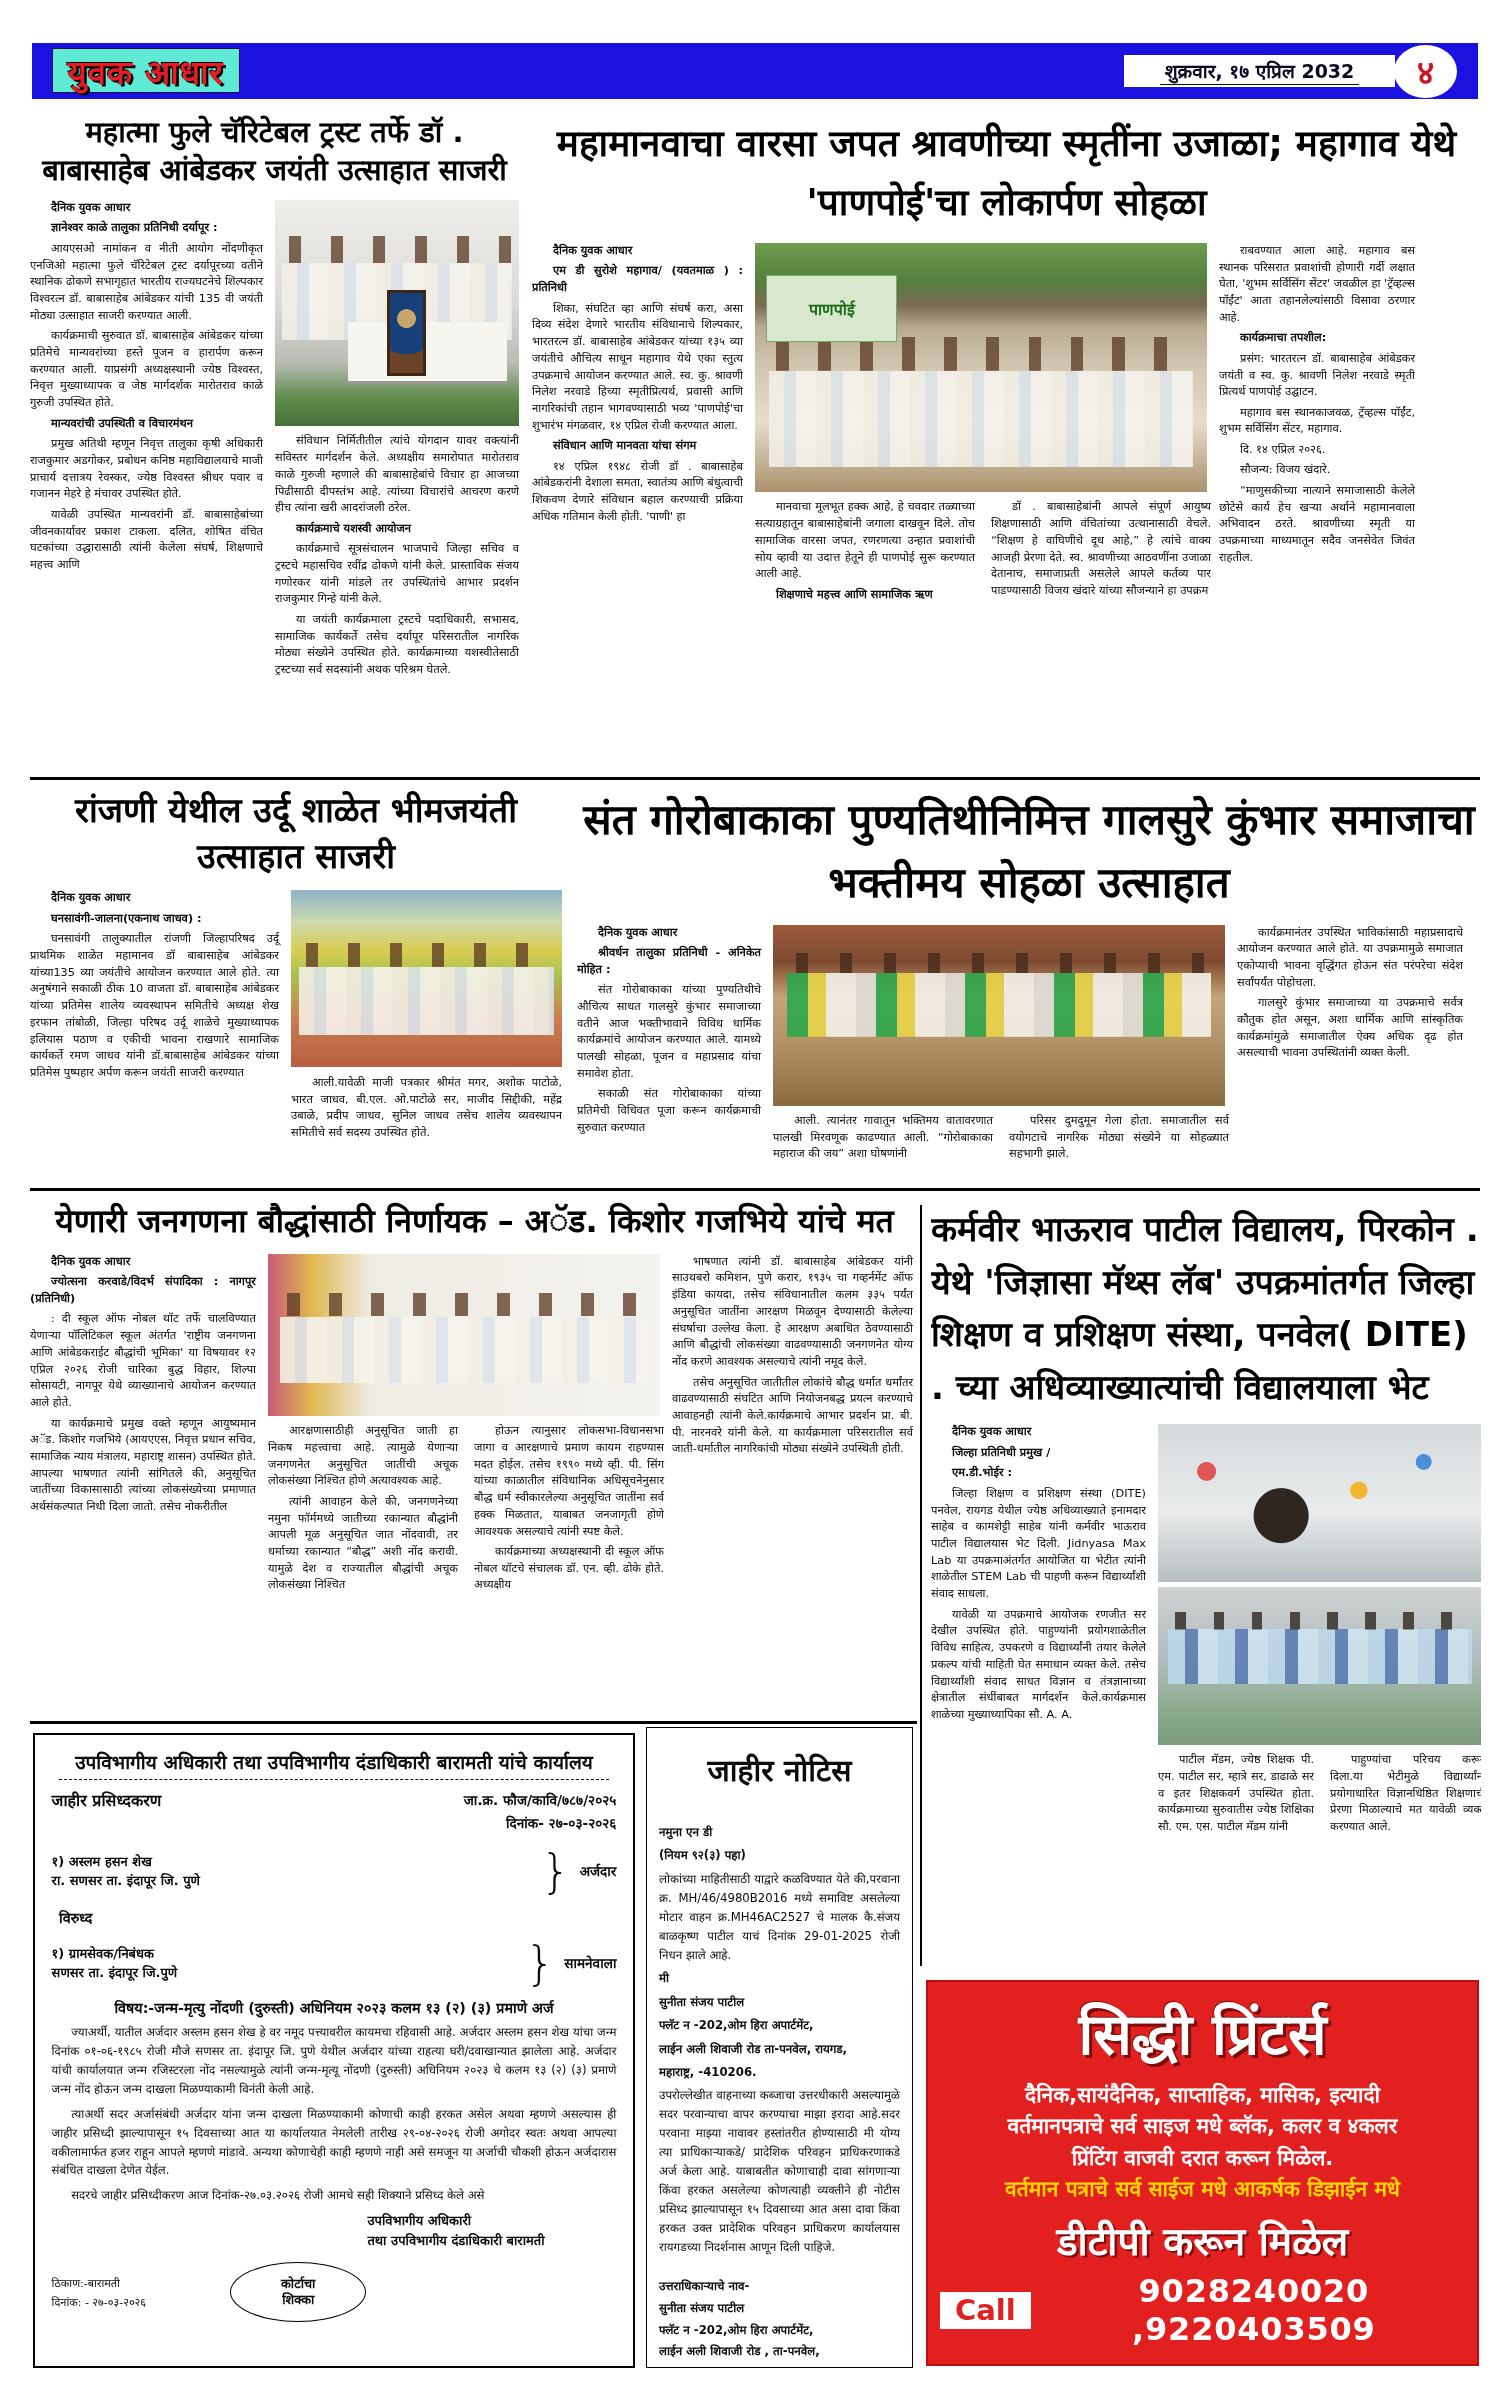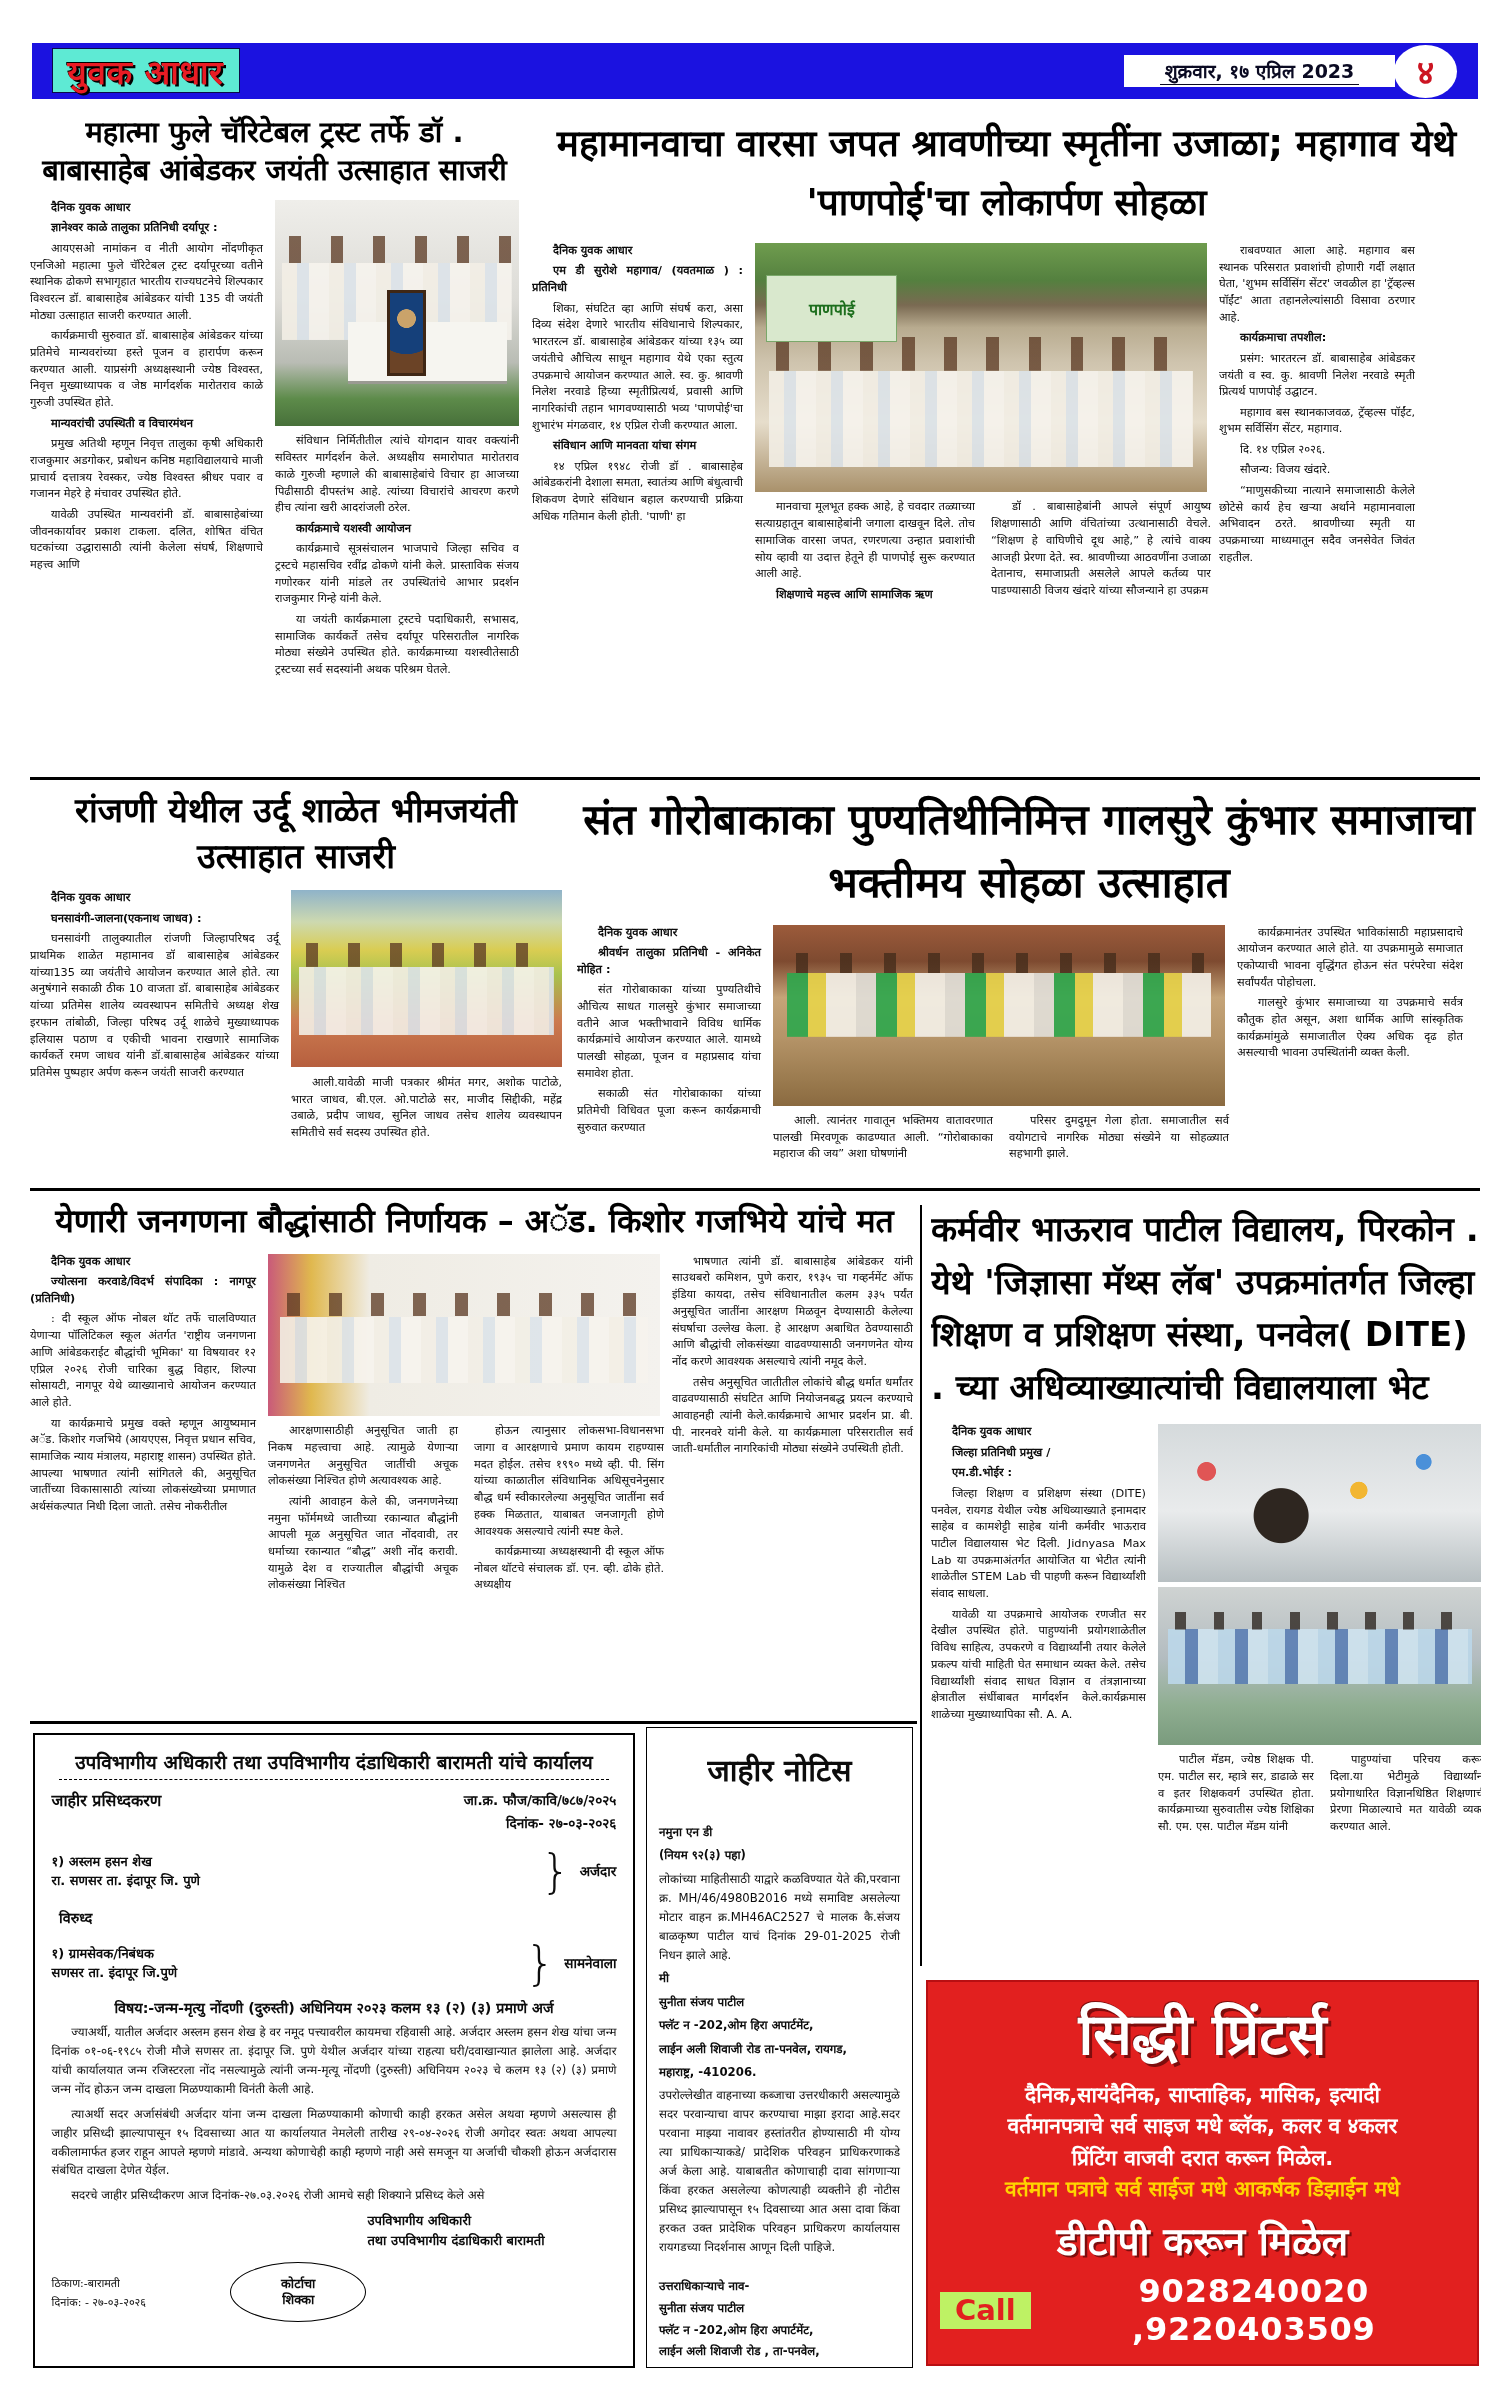--- a/index.html
+++ b/index.html
@@ -109,32 +109,32 @@
   .n2-footer{margin-top:19.6px;text-align:left}
   .n2-footer p{margin:0 0 3px;font-weight:600}
   
   .ad{left:926px;top:1980px;width:553px;height:386px;background:#e2201f;color:#fff;
       padding:7.5px 12px;text-align:center;border:2.3px solid #b80f12;overflow:hidden}
   .ad-title{font-size:57px;font-weight:800;color:#fff;text-shadow:3px 3px 0 #7d0d0d,-0.8px -0.8px 0 #7d0d0d;margin:3px 0 9px}
   .ad-line{font-size:21px;font-weight:700;line-height:1.5}
   .ad-yellow{color:#ffd400}
   .ad-dtp{font-size:39px;font-weight:800;margin:7.5px 0 6px;text-shadow:2.3px 2.3px 0 #7d0d0d}
   .ad-call-row{display:flex;align-items:center;justify-content:center;gap:12px;margin-top:4.5px}
-  .call-btn{background:#bef264;color:#e2201f;font-weight:800;font-size:29px;padding:1.5px 15px}
+  .call-btn{background:#ffffff;color:#e2201f;font-weight:800;font-size:29px;padding:1.5px 15px}
   .phones{font-size:32px;font-weight:800;letter-spacing:0.8px}
 </style>
 </head>
 <body>
 
 <header class="abs mast">
   <div class="logo-box">
     <span class="logo">युवक आधार</span>
   </div>
   <div class="date-box">
-    <span class="date-text">शुक्रवार, १७ एप्रिल 2023</span>
+    <span class="date-text">शुक्रवार, १७ एप्रिल 2032</span>
   </div>
   <div class="pagenum">
     <span>४</span>
   </div>
 </header>
 
 <section class="abs article art-a">
   <h2 class="headline h-a">महात्मा फुले चॅरिटेबल ट्रस्ट तर्फे डॉ . बाबासाहेब आंबेडकर जयंती उत्साहात साजरी</h2>
   <div class="cols">
     <div class="col c310">

